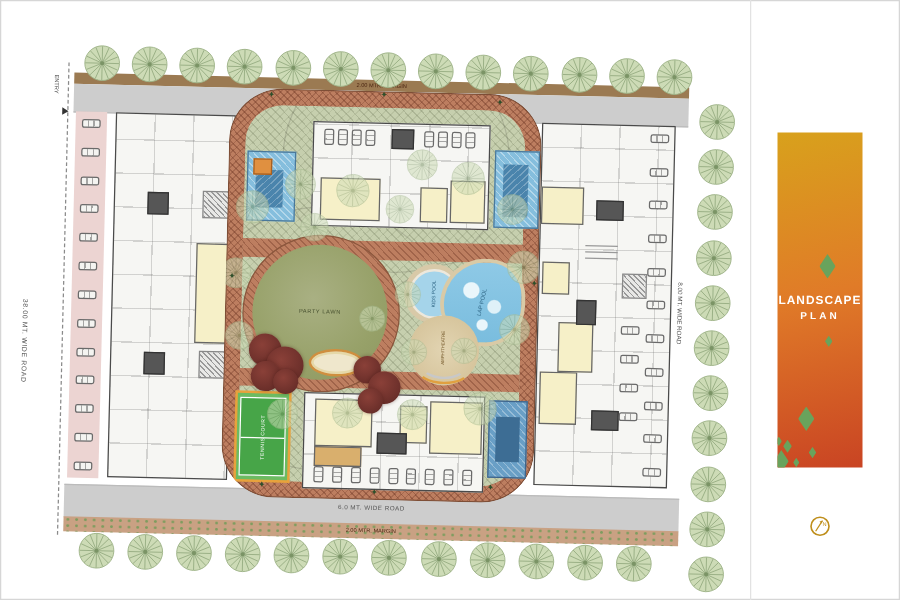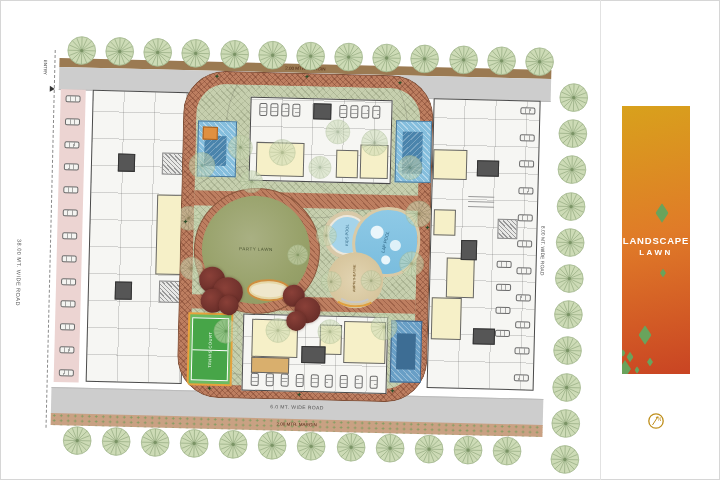--- a/index.html
+++ b/index.html
@@ -470,21 +470,21 @@
       <span class="star" style="left: 30px; top: 314px;">✦</span>
       <span class="star" style="left: 120px; top: 318px;">✦</span>
       <span class="star" style="left: 213px; top: 312px;">✦</span>
     </div>
 </div>
 
 <div class="divider"></div>
 
 <div class="banner" style="background: linear-gradient(168deg, rgb(216, 161, 28) 0%, rgb(224, 123, 40) 48%, rgb(201, 68, 35) 100%);">
   <div class="banner-title">LANDSCAPE</div>
-  <div class="banner-sub">LAWN</div>
+  <div class="banner-sub">PLAN</div>
 <div class="diamond" style="left: 40px; top: 107px; width: 13px; height: 19.5px; background: rgb(105, 163, 92);"></div>
     <div class="diamond" style="left: 41px; top: 167px; width: 6px; height: 9px; background: rgb(105, 163, 92);"></div>
     <div class="diamond" style="left: 23px; top: 229px; width: 13px; height: 19.5px; background: rgb(105, 163, 92);"></div>
     <div class="diamond" style="left: 8px; top: 251px; width: 7px; height: 10.5px; background: rgb(105, 163, 92);"></div>
     <div class="diamond" style="left: 28px; top: 256px; width: 6px; height: 9px; background: rgb(105, 163, 92);"></div>
     <div class="diamond" style="left: 15px; top: 264px; width: 5px; height: 7.5px; background: rgb(105, 163, 92);"></div>
     <div class="diamond" style="left: 1px; top: 247px; width: 5px; height: 7.5px; background: rgb(105, 163, 92);"></div>
     <div class="diamond" style="left: 3px; top: 263px; width: 12px; height: 18px; background: rgb(105, 163, 92);"></div>
   </div>
 

